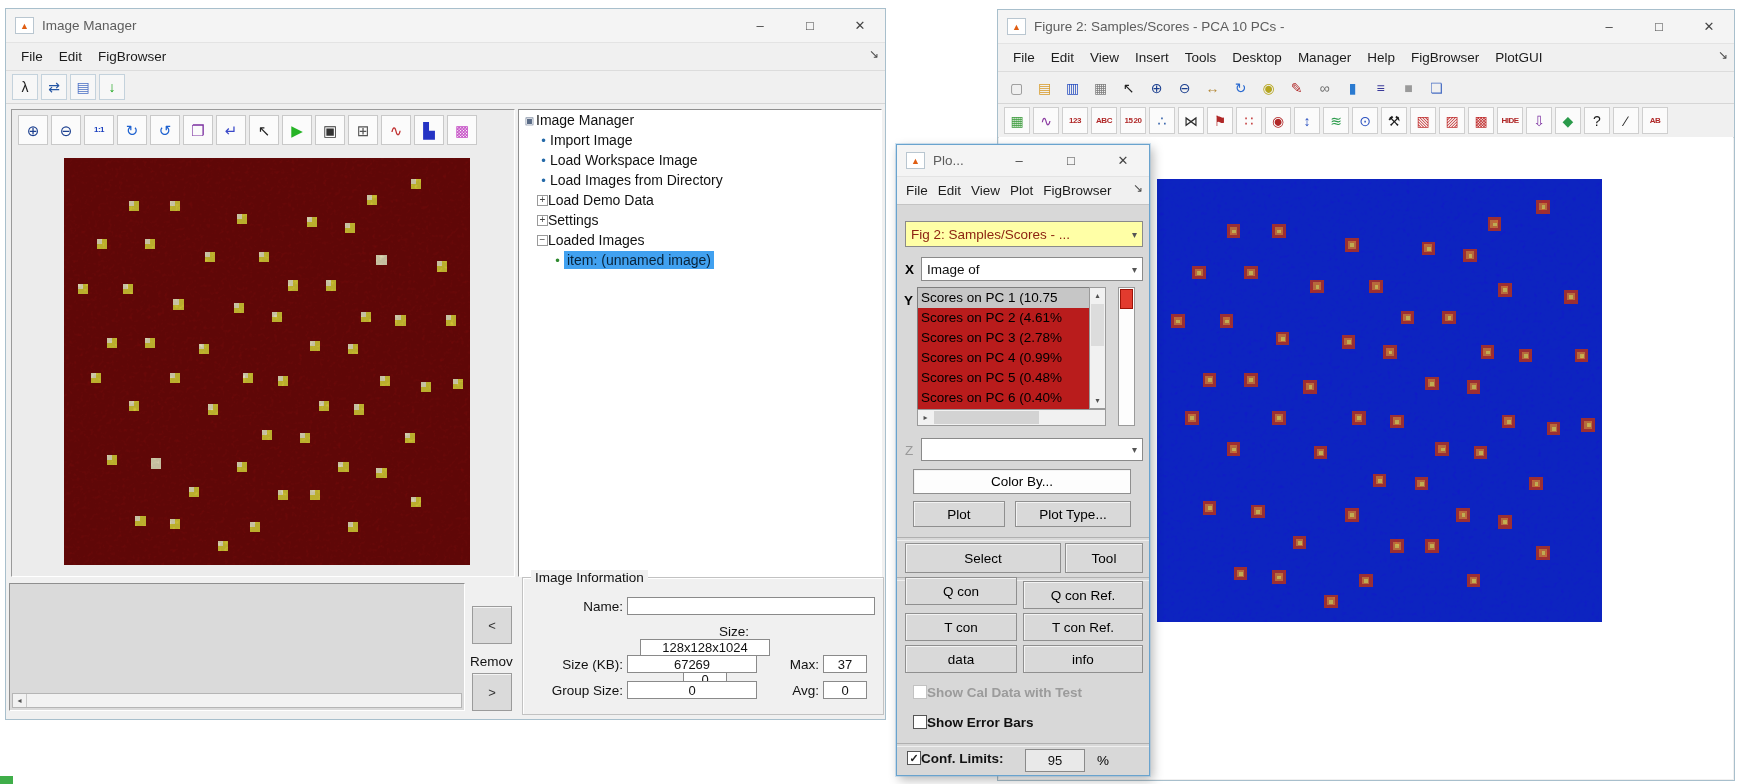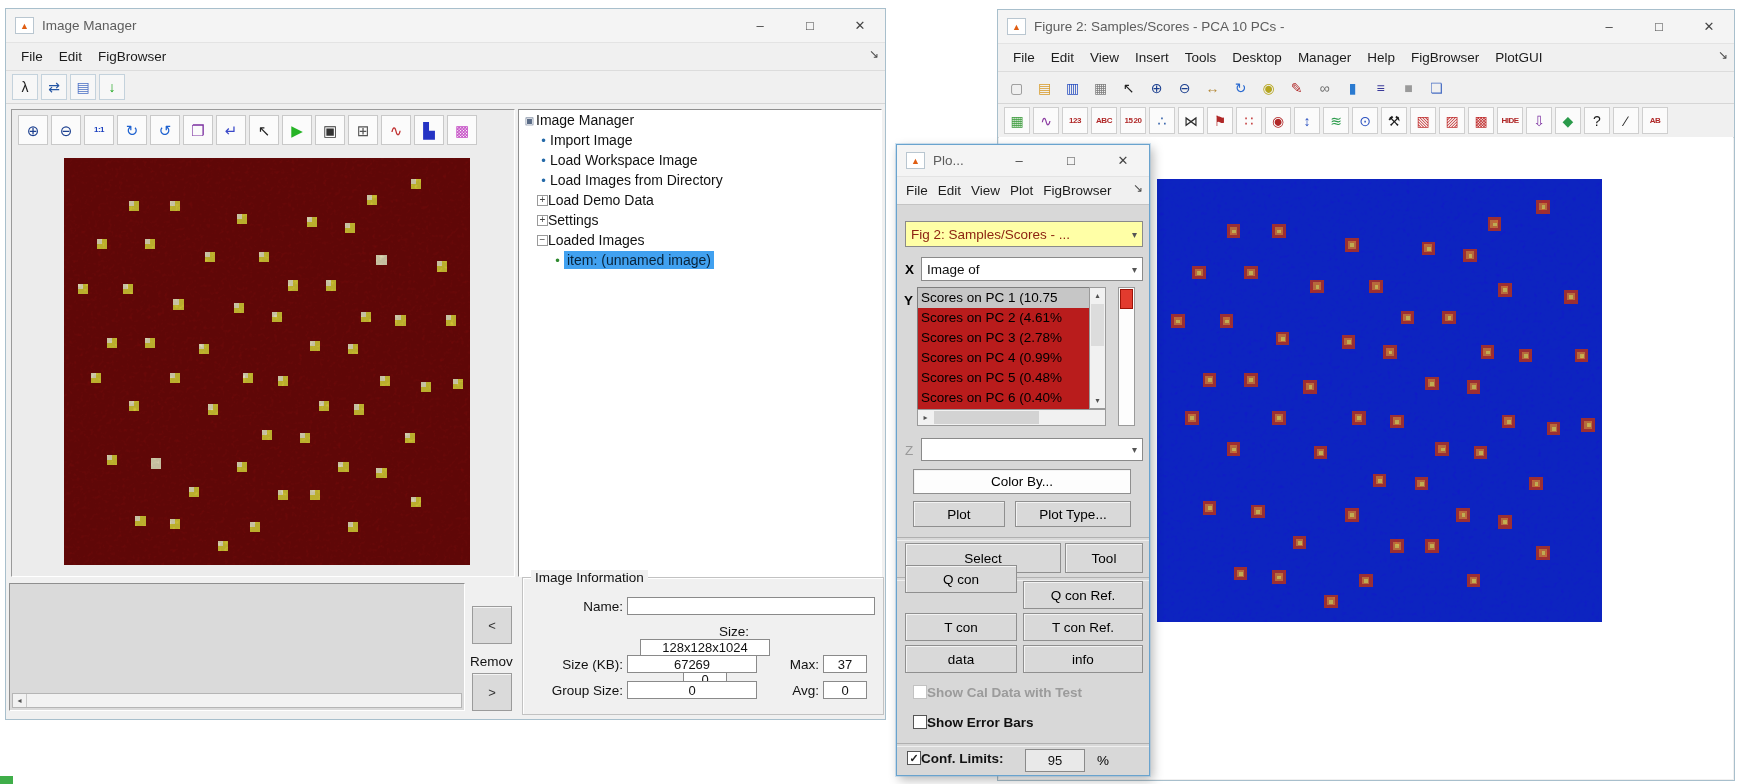--- a/index.html
+++ b/index.html
@@ -765,21 +765,21 @@
 
     <span class="pc-btn" style="left:16px;top:324px;width:218px;height:25px;background:#fdfdfd;">Color By...</span>
     <span class="pc-btn" style="left:16px;top:356px;width:92px;height:26px;">Plot</span>
     <span class="pc-btn" style="left:118px;top:356px;width:116px;height:26px;">Plot Type...</span>
 
     <div class="pc-sep" style="top:392px;"></div>
     <span class="pc-btn" style="left:8px;top:398px;width:156px;height:30px;">Select</span>
     <span class="pc-btn" style="left:168px;top:398px;width:78px;height:30px;">Tool</span>
 
     <div class="pc-sep" style="top:432px;"></div>
-    <span class="pc-btn" style="left:8px;top:420px;width:112px;height:28px;">Q con</span>
+    <span class="pc-btn" style="left:8px;top:432px;width:112px;height:28px;">Q con</span>
     <span class="pc-btn" style="left:126px;top:436px;width:120px;height:28px;">Q con Ref.</span>
     <span class="pc-btn" style="left:8px;top:468px;width:112px;height:28px;">T con</span>
     <span class="pc-btn" style="left:126px;top:468px;width:120px;height:28px;">T con Ref.</span>
     <span class="pc-btn" style="left:8px;top:500px;width:112px;height:28px;">data</span>
     <span class="pc-btn" style="left:126px;top:500px;width:120px;height:28px;">info</span>
 
     <div class="cb-row disabled" style="left:16px;top:540px;">
       <span class="cb-box"></span>
       <span>Show Cal Data with Test</span>
     </div>

